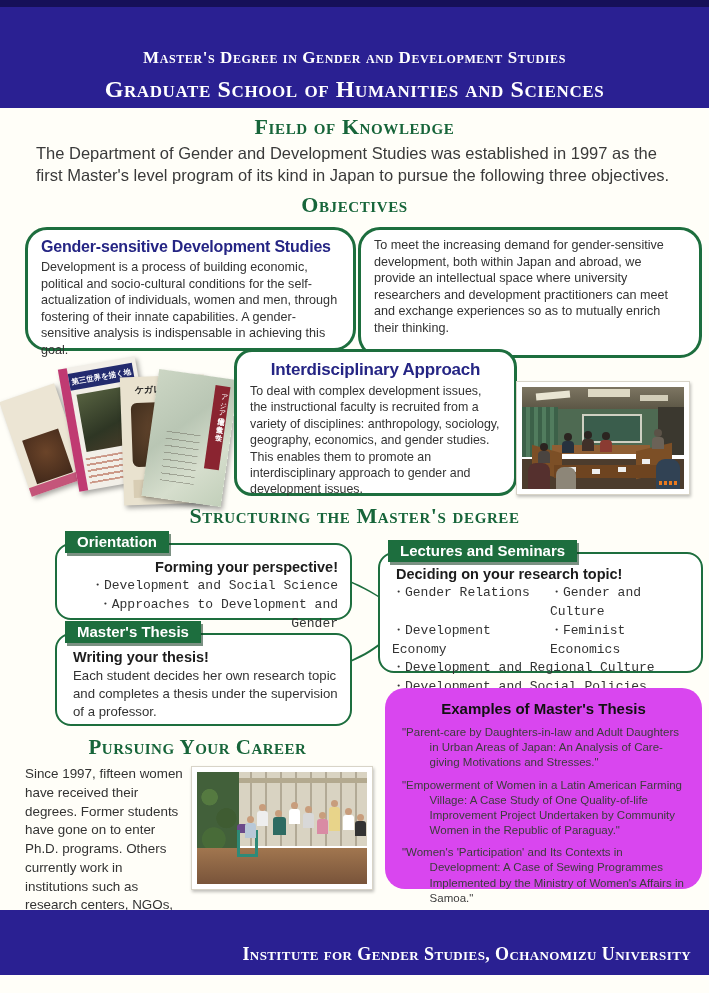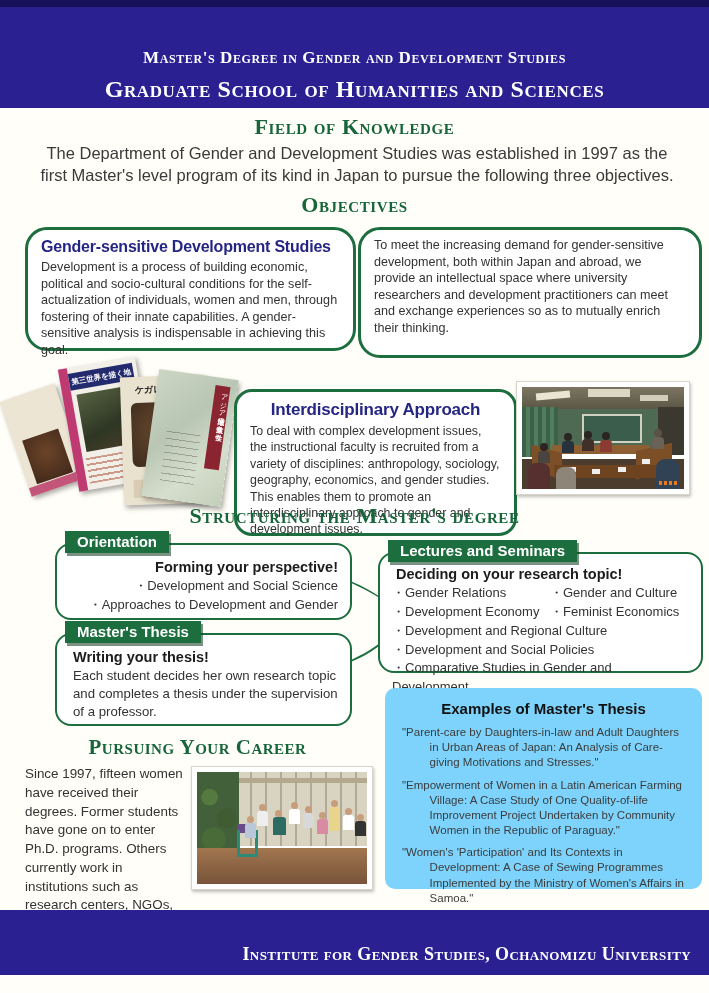--- a/index.html
+++ b/index.html
@@ -18,50 +18,50 @@
   .ftr{position:absolute;left:0;top:910px;width:709px;height:65px;background:#2a2092;}
   .ftr-txt{position:absolute;right:18px;top:34px;color:#fff;font-size:18px;letter-spacing:.4px;}
   
   .g-head{position:absolute;width:100%;text-align:center;color:#17653a;font-size:22px;letter-spacing:.6px;}
   .fok-h{top:114px;}
   .obj-h{top:192px;}
   .str-h{top:503px;}
   .car-h{position:absolute;left:10px;top:735px;width:375px;text-align:center;color:#17653a;
          font-size:21px;letter-spacing:.5px;}
   .fok-b{position:absolute;left:36px;top:142px;width:642px;font-size:16.5px;color:#3a3a3a;
-         line-height:1.35;margin:0;text-align:center;}
+         line-height:1.35;margin:0;}
   
   .gbox{position:absolute;background:#fff;border:3px solid #1d6e3e;border-radius:22px;
         padding:7px 13px;box-sizing:border-box;}
   .gbox h3{margin:1px 0 3px;color:#252584;font-size:16px;letter-spacing:-.2px;white-space:nowrap;}
   .gbox p{margin:0;font-size:12.6px;color:#333;line-height:1.32;}
   .box1{left:25px;top:227px;width:331px;height:124px;}
   .box2{left:358px;top:227px;width:344px;height:131px;}
   .box2 h3{text-align:center;}
-  .box3{left:234px;top:349px;width:283px;height:147px;border-radius:18px;margin-top:40px;}
+  .box3{left:234px;top:349px;width:283px;height:147px;border-radius:18px;}
   .box3 h3{text-align:center;font-size:17px;}
   .box3 p{font-size:12.4px;}
   
   .wbox{position:absolute;background:#fff;border:2.5px solid #1d6e3e;border-radius:16px;
         box-sizing:border-box;padding:14px 12px 6px;}
   .tab{position:absolute;top:-14px;left:8px;background:#1d6e3e;color:#fff;font-weight:bold;
        font-size:15px;padding:2px 12px 3px;box-shadow:2px 3px 0 rgba(15,55,30,.55);white-space:nowrap;}
   .wsub{font-weight:bold;font-size:14.5px;color:#1c1c1c;margin:0 0 2px 4px;}
-  .li{font-size:13px;color:#333;line-height:1.45;}
+  .li{font-size:13px;color:#333;line-height:1.45;font-family:Liberation Mono, monospace;}
   .li::before{content:"\30FB";}
   .orient{left:55px;top:543px;width:297px;height:77px;text-align:right;}
   .lect{left:378px;top:552px;width:325px;height:121px;padding-top:12px;}
   .lec-grid{display:grid;grid-template-columns:158px 1fr;}
   .thes{left:55px;top:633px;width:297px;height:93px;}
   .thes p{margin:0 0 0 4px;font-size:13.2px;color:#333;line-height:1.38;}
   
   .swooshes{position:absolute;left:290px;top:550px;width:130px;height:140px;}
   
-  .exbox{position:absolute;left:385px;top:688px;width:317px;height:201px;background:#7dd3fc;
-         border-radius:10px;box-sizing:border-box;padding:10px 17px 0;}
+  .exbox{position:absolute;left:385px;top:688px;width:317px;height:201px;background:#d946ef;
+         border-radius:20px;box-sizing:border-box;padding:10px 17px 0;}
   .exbox h3{margin:2px 0 8px;text-align:center;font-size:15px;color:#111;}
   .exbox p{margin:0 0 7px;font-size:11.5px;color:#3c3c3c;line-height:1.32;
            padding-left:2.4em;text-indent:-2.4em;}
   
   .car-b{position:absolute;left:25px;top:765px;width:164px;font-size:13.4px;color:#333;
          line-height:1.4;margin:0;}
   
   .photo{position:absolute;background:#fff;border:1px solid #d8d4c8;box-shadow:1px 2px 3px rgba(0,0,0,.25);
          padding:5px;box-sizing:border-box;}
   .ph-in{position:relative;width:100%;height:100%;overflow:hidden;}

